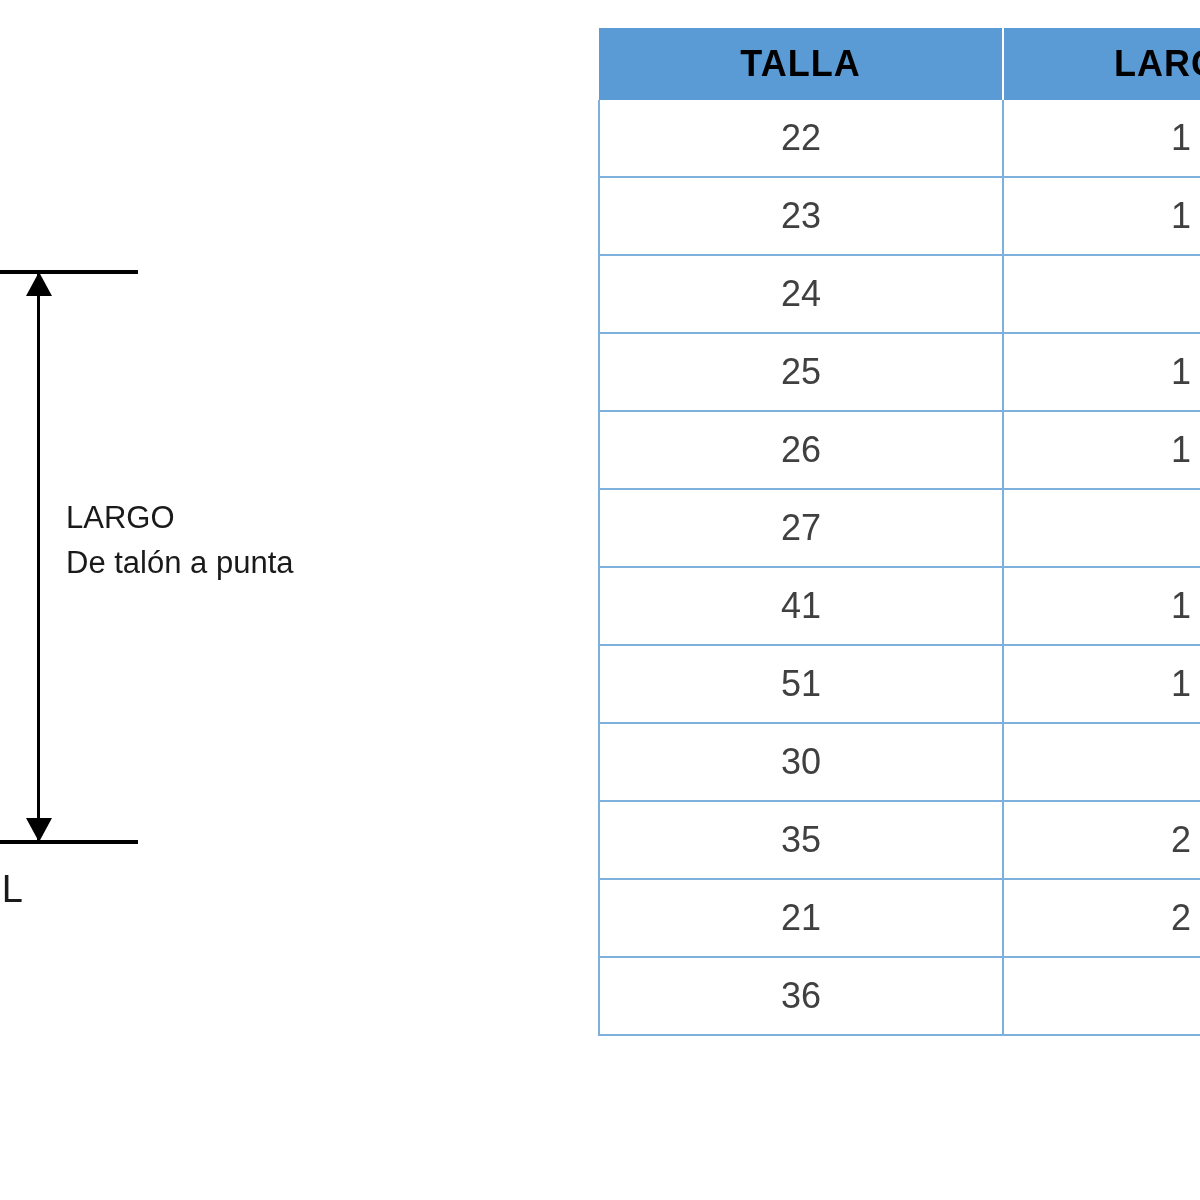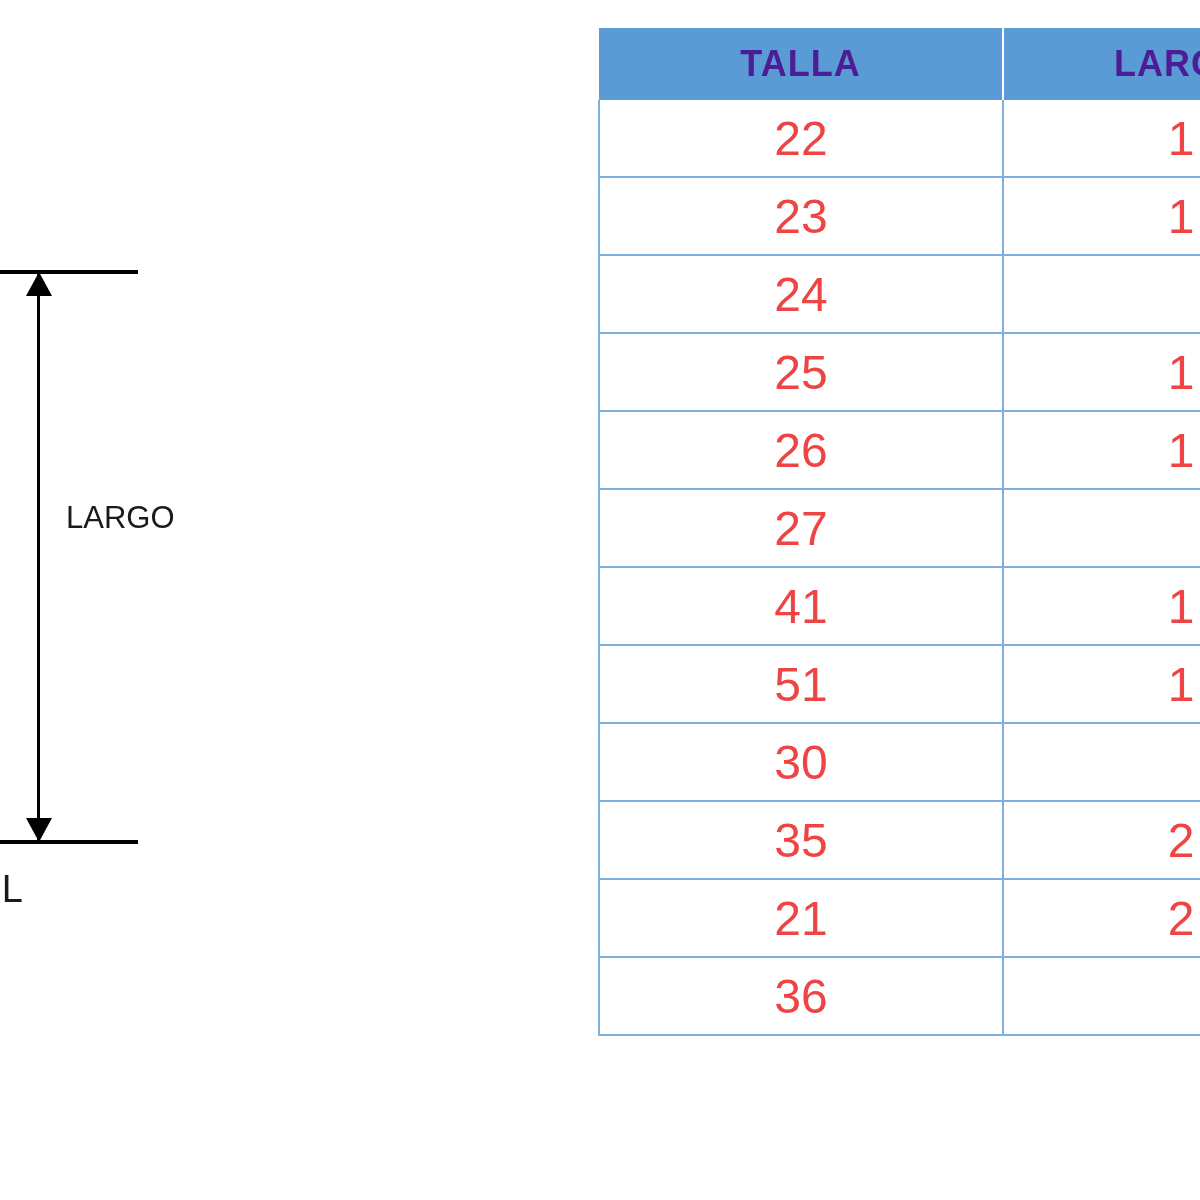--- a/index.html
+++ b/index.html
@@ -94,58 +94,59 @@
     top: 28px;
     width: 760px;
     border-collapse: collapse;
     table-layout: fixed;
   }
   #size-table col.c-talla { width: 404px; }
   #size-table col.c-largo { width: 356px; }
 
   #size-table thead th {
     background: #5b9bd5;
-    color: #4c1d95;
+    color: #000000;
     font-size: 36px;
     font-weight: bold;
     letter-spacing: 1px;
     height: 72px;
     padding: 0;
     text-align: center;
     vertical-align: middle;
     border-right: 2px solid #ffffff;
   }
   #size-table thead th:last-child { border-right: none; }
 
   #size-table tbody td {
     height: 76px;
     padding: 0;
-    font-size: 48px;
+    font-size: 36px;
     text-align: center;
     vertical-align: middle;
     border-bottom: 2px solid #7eb0dd;
     border-left: 2px solid #7eb0dd;
     border-right: 2px solid #7eb0dd;
-    color: #ef4444;
+    color: #404040;
     background: #ffffff;
   }
   #size-table tbody tr:first-child td { border-top: none; }
 </style>
 </head>
 <body>
 
 <div id="diagram">
   <div class="dim-line tick-top"></div>
   <div class="dim-line tick-bottom"></div>
   <div class="dim-line shaft"></div>
   <div class="arrow arrow-up"></div>
   <div class="arrow arrow-down"></div>
 
   <div class="dim-label">
     <div>LARGO</div>
+    <div>De talón a punta</div>
   </div>
 
   <div class="foot-label">TIL</div>
 </div>
 
 <table id="size-table">
   <colgroup>
     <col class="c-talla">
     <col class="c-largo">
   </colgroup>

